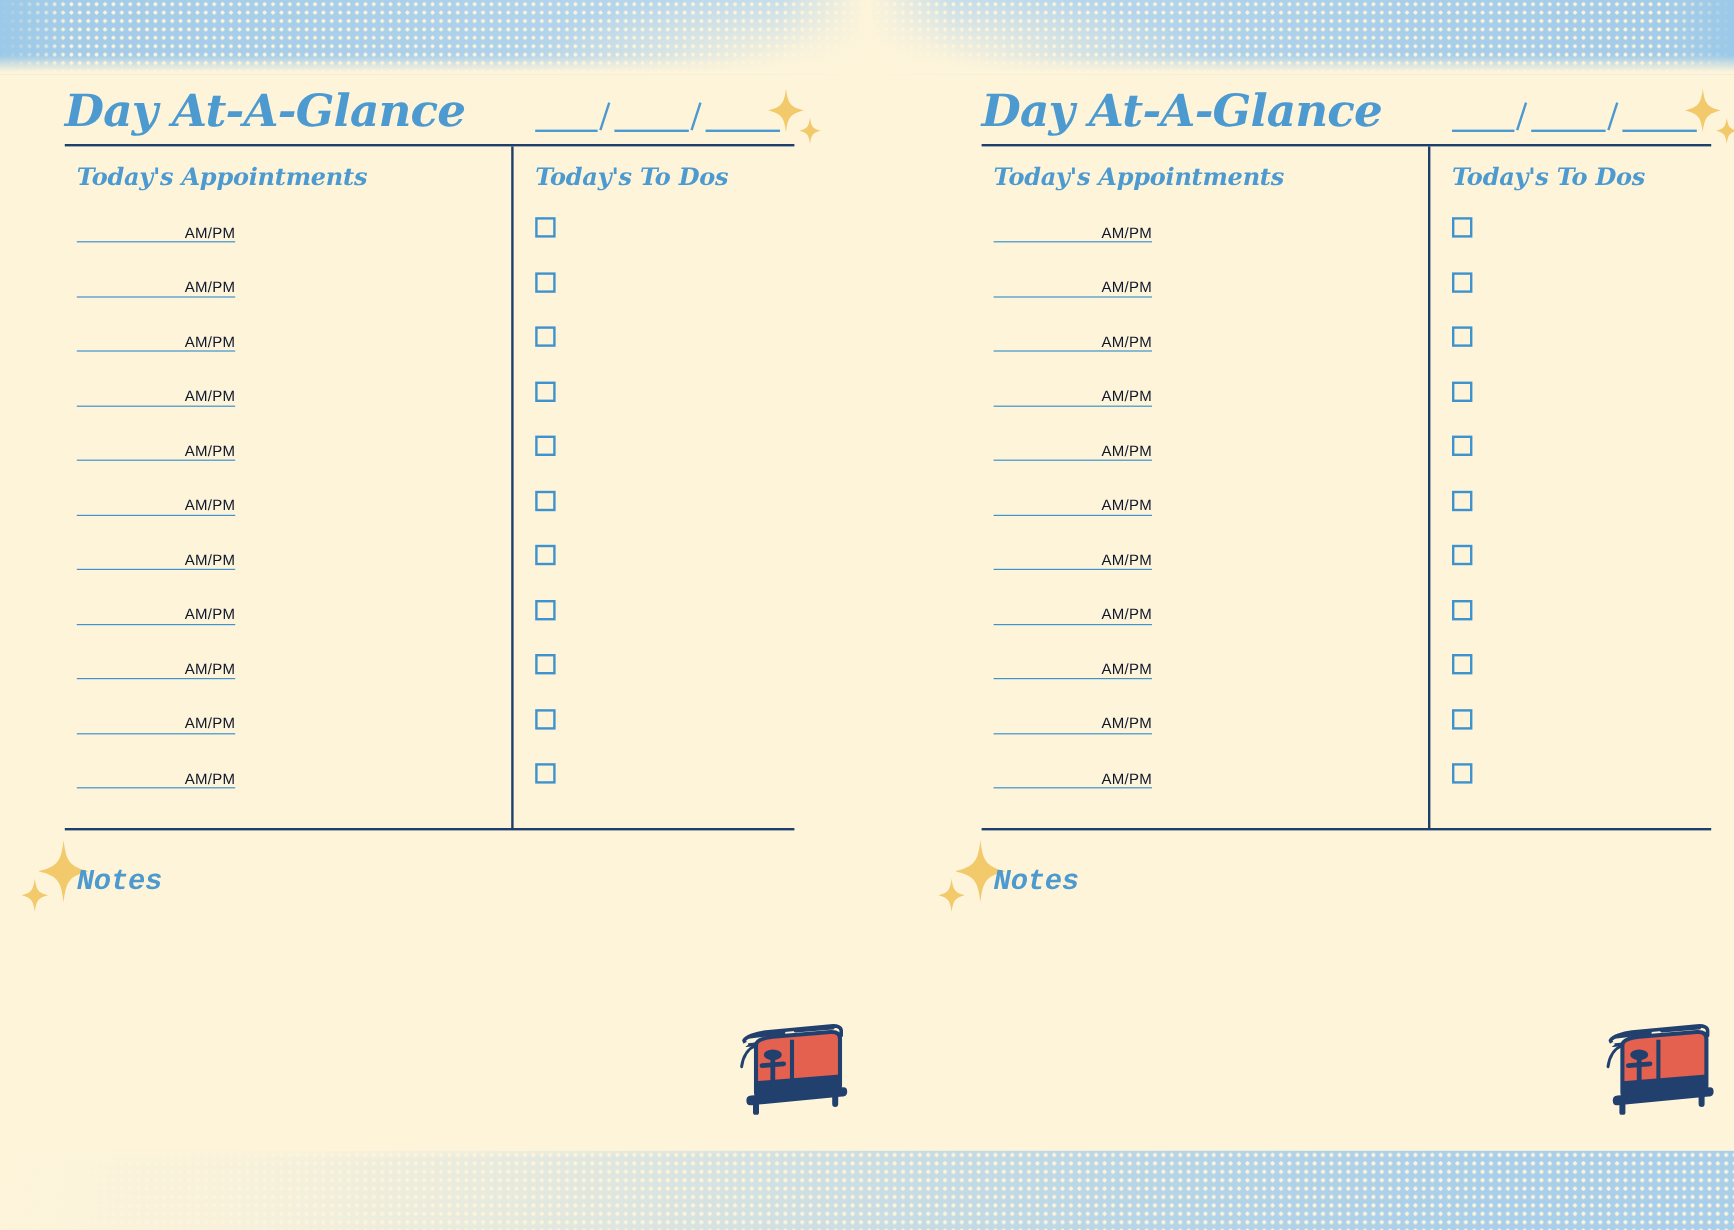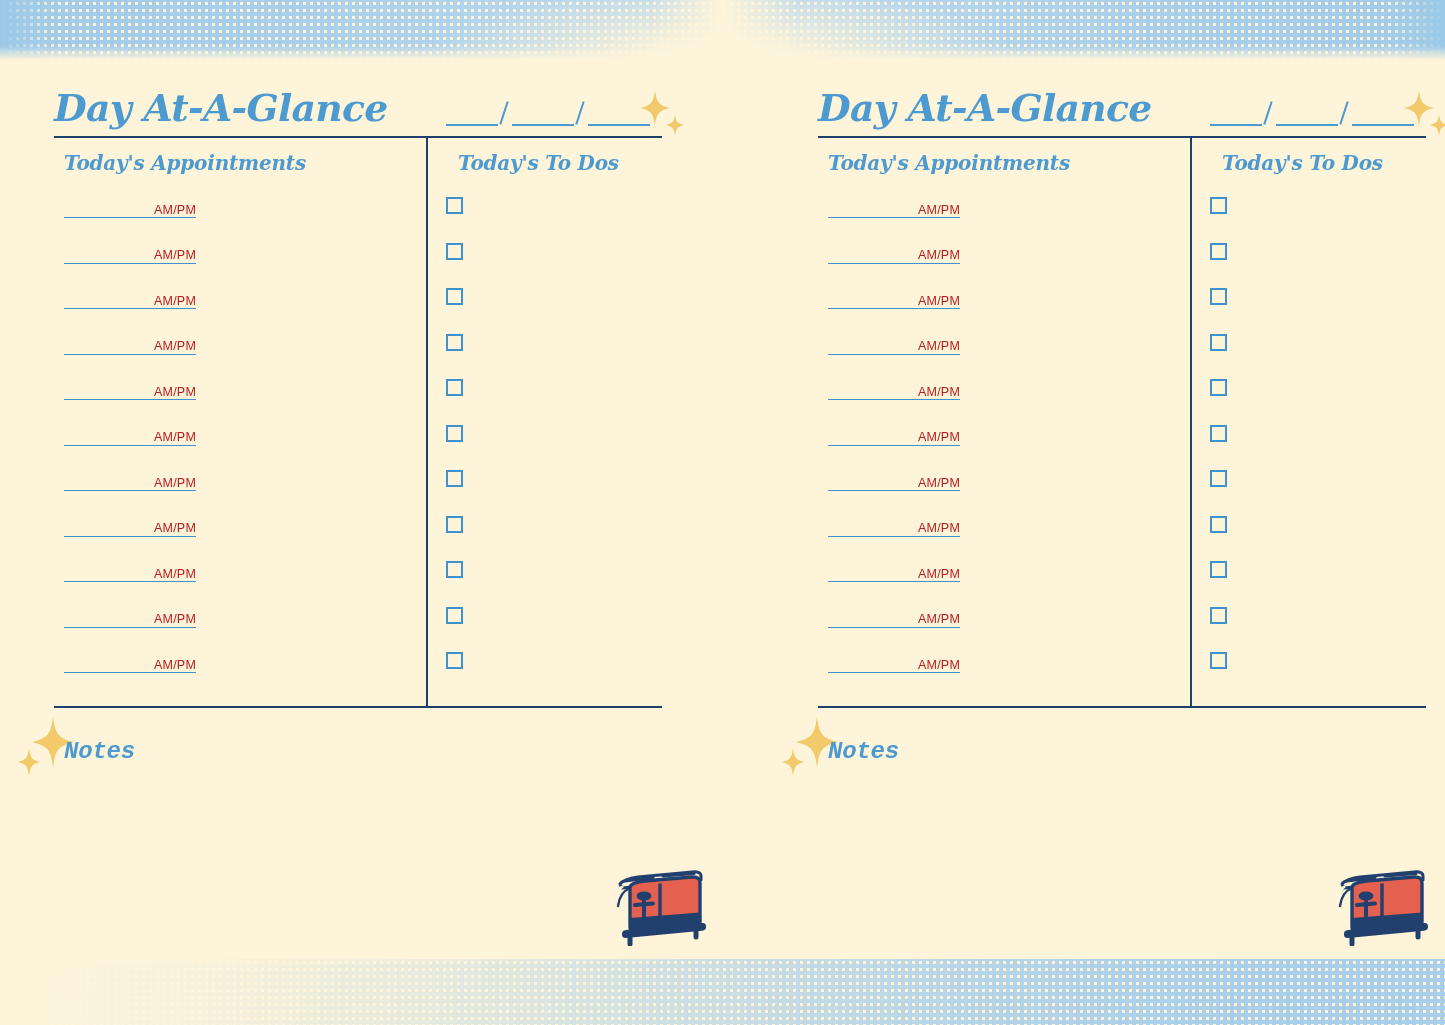--- a/index.html
+++ b/index.html
@@ -53,21 +53,21 @@
     position:absolute;left:0;top:0;right:0;bottom:0;
     background:linear-gradient(100deg, #FDF4DA 0%, rgba(253,244,218,.93) 14%, rgba(253,244,218,.72) 30%, rgba(253,244,218,.42) 48%, rgba(253,244,218,.14) 68%, rgba(253,244,218,0) 86%);
   }
   .band-bot .lip{
     position:absolute;left:0;right:0;top:0;height:26px;
     background:linear-gradient(180deg,#FDF4DA 0%,#FDF4DA 38%,rgba(253,244,218,0) 100%);
     transform:skewY(-1.05deg);transform-origin:left top;
   }
 
   
-  .page{position:absolute;top:16px;width:722px;height:948px;}
+  .page{position:absolute;top:0;width:722px;height:948px;}
   .page-left{left:0;}
   .page-right{left:723px;}
 
   .sheet{position:absolute;}
   .page-left  .sheet{left:54px; width:608px; top:74px;}
   .page-right .sheet{left:818px;width:608px; top:74px;}
   .page-right .sheet{left:95px;}
 
   
   .hdr{position:relative;height:46px;}
@@ -112,36 +112,36 @@
   .tbl-bottom{height:2.6px;background:#1E3F6B;width:608px;}
 
   .colhead{
     font-family:"DejaVu Serif", serif;
     font-weight:700;font-style:italic;
     font-size:20px;letter-spacing:-.2px;
     color:#4C9AD0;
     margin:0 0 22px 10px;
     white-space:nowrap;
   }
-  .col-todo .colhead{margin-left:12px;}
+  .col-todo .colhead{margin-left:0;}
 
   .appt-row{
     height:45.5px;
     display:flex;align-items:flex-start;
     margin-left:10px;
   }
   .appt-line{
     display:flex;align-items:flex-end;
     border-bottom:1.9px solid #3E93CE;
     width:132px;height:20px;
     justify-content:flex-end;
   }
   .ampm{
     font-family:"Liberation Sans", sans-serif;
-    font-size:12.5px;color:#b91c1c;letter-spacing:.2px;
+    font-size:12.5px;color:#0f172a;letter-spacing:.2px;
     line-height:1;
     transform:translateY(-1px);
   }
   .todo-row{height:45.5px;}
   .cbox{
     width:17px;height:17px;
     border:2.6px solid #3E93CE;
     background:transparent;
     box-sizing:border-box;
   }

